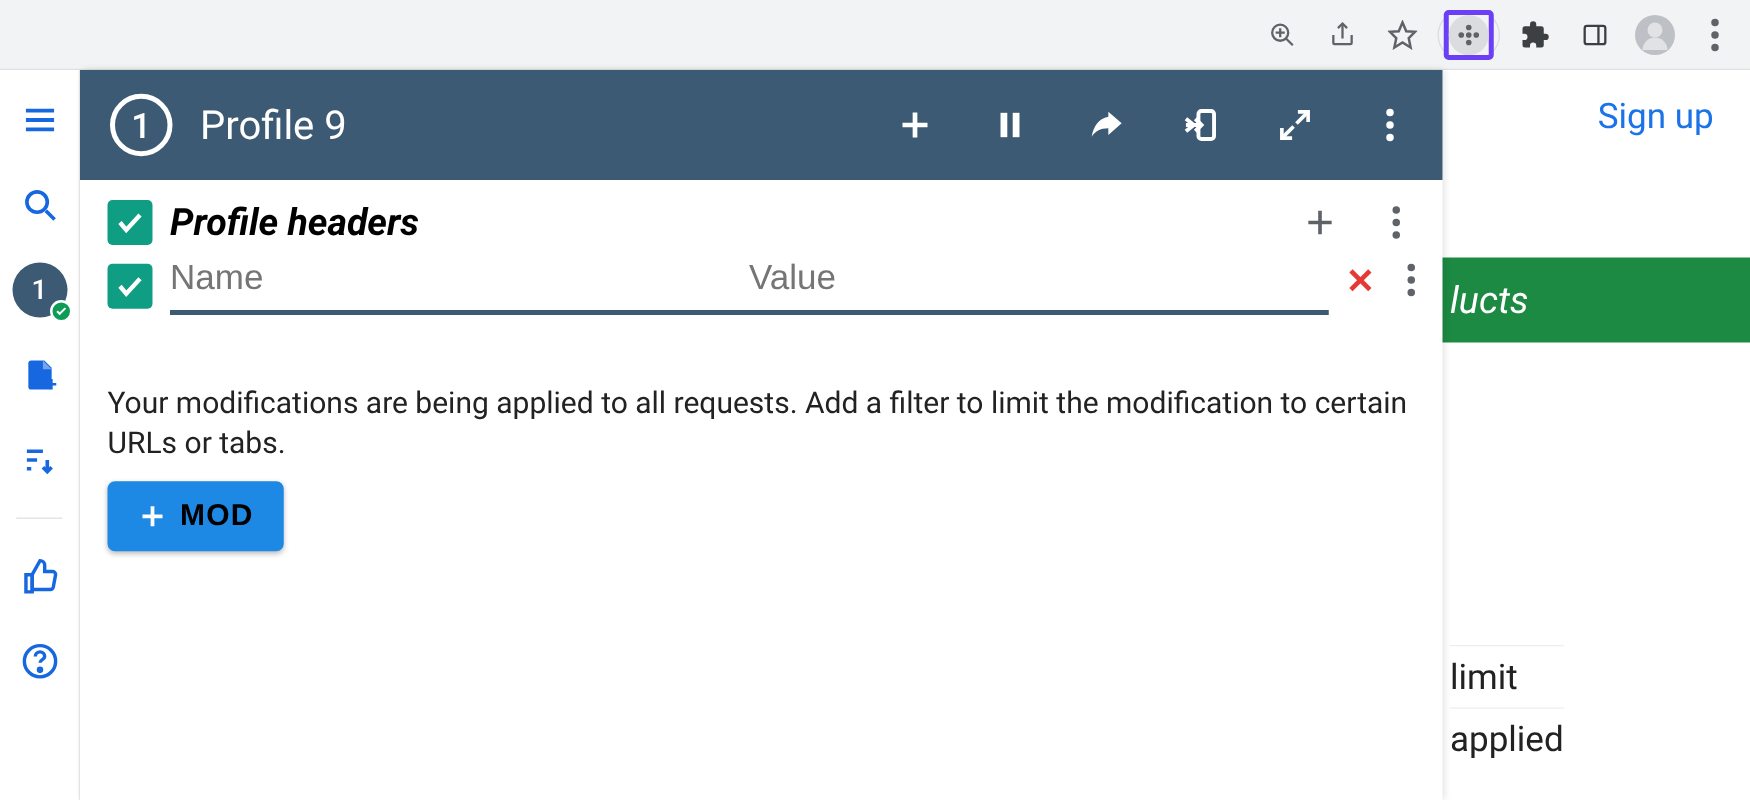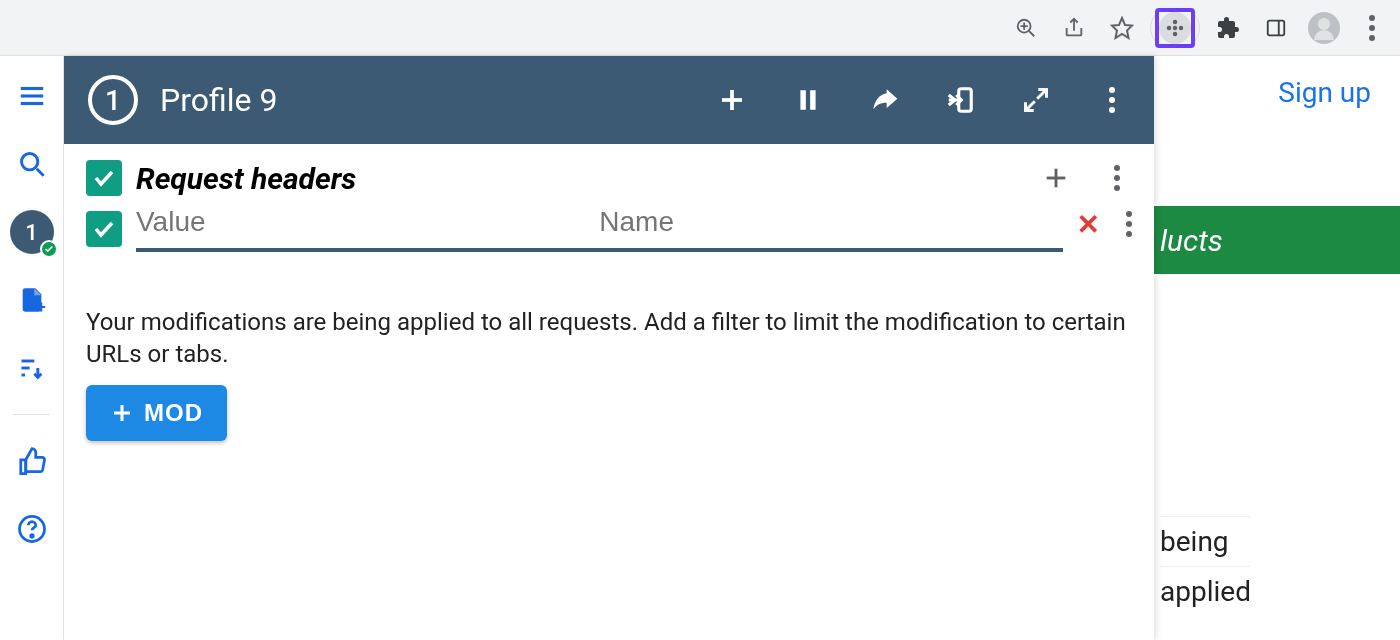--- a/index.html
+++ b/index.html
@@ -225,21 +225,21 @@
     font-size:24px;
     color:#222;
     line-height:1.35;
     margin-top:36px;
   }
   .btn-row {
     display:flex; gap:16px; padding:0 22px;
   }
   .blue-btn {
     background:#1e88e5;
-    color:#ffffff;
+    color:#000000;
     border:none;
     border-radius:6px;
     padding:14px 24px;
     font-size:24px;
     font-weight:600;
     letter-spacing:1px;
     display:flex;align-items:center;gap:10px;
     cursor:pointer;
     box-shadow:0 2px 4px rgba(0,0,0,0.25);
   }
@@ -303,21 +303,21 @@
         <span></span>
         <span></span>
       </div>
   </div>
 </div>
 
 <div class="page-bg">
   <a class="signup">Sign up</a>
   <div class="green-band">lucts</div>
   <div class="bg-list">
-    <div>being</div>
+    <div>limit</div>
     <div>applied</div>
   </div>
 </div>
 
 <div class="app">
 
   <div class="left-rail">
     <div class="rail-btn">
       <svg width="30" height="30" viewBox="0 0 24 24" stroke="#1768e0" stroke-width="2.5">
           <line x1="3" y1="6" x2="21" y2="6"></line>
@@ -421,21 +421,21 @@
       </div>
     </div>
 
     <div class="section">
       <div class="req-head-row">
         <div class="chk">
           <svg width="24" height="24" viewBox="0 0 24 24" fill="none" stroke="#fff" stroke-width="3.5">
               <polyline points="4 12 9 18 20 6"></polyline>
             </svg>
         </div>
-        <div class="section-title">Request headers</div>
+        <div class="section-title">Profile headers</div>
         <div class="sec-actions">
           <div class="sicon">
             <svg width="28" height="28" viewBox="0 0 24 24" stroke="#5f6368" stroke-width="2.5">
                 <line x1="12" y1="4" x2="12" y2="20"></line>
                 <line x1="4" y1="12" x2="20" y2="12"></line>
               </svg>
           </div>
           <div class="sicon">
             <div class="dots-v">
                 <span></span>
@@ -447,22 +447,22 @@
       </div>
     </div>
 
     <div class="header-row">
       <div class="chk">
         <svg width="24" height="24" viewBox="0 0 24 24" fill="none" stroke="#fff" stroke-width="3.5">
             <polyline points="4 12 9 18 20 6"></polyline>
           </svg>
       </div>
       <div class="inputs-wrap">
+        <input class="hinput" placeholder="Name" style="">
         <input class="hinput" placeholder="Value" style="">
-        <input class="hinput" placeholder="Name" style="">
       </div>
       <div class="row-actions">
         <div class="close-x">✕</div>
         <div>
           <div class="dots-v">
               <span></span>
               <span></span>
               <span></span>
             </div>
         </div>

